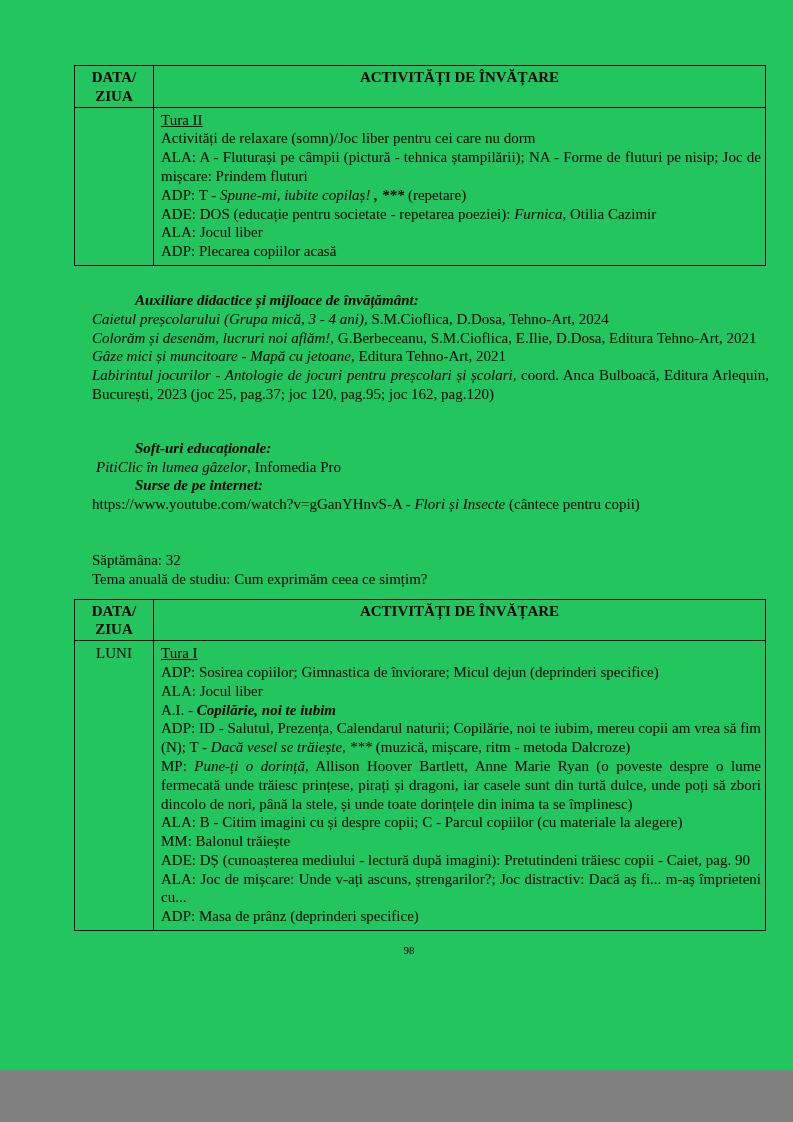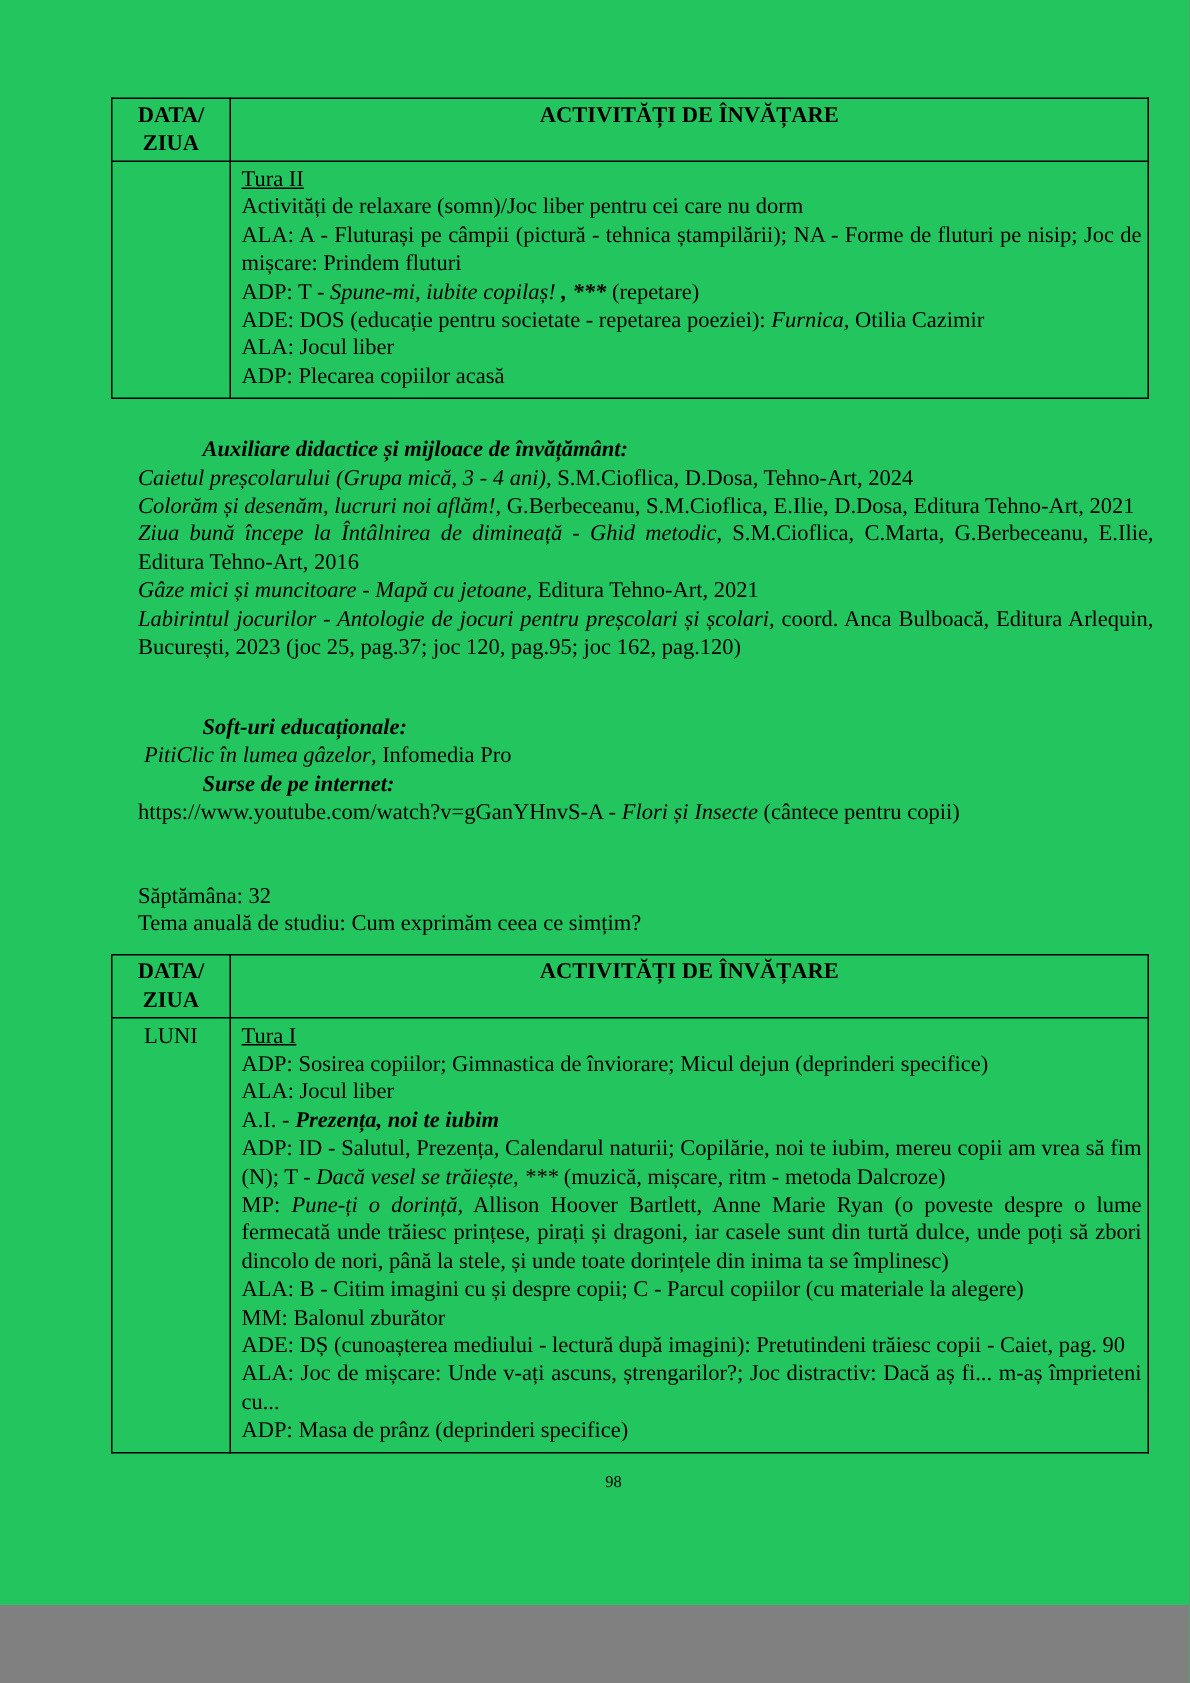--- a/index.html
+++ b/index.html
@@ -98,21 +98,20 @@
             <div class="para"><span class="run r">ADP: Plecarea copiilor acasă</span></div>
           </td>
       </tr>
     </tbody>
   </table>
 
   <div class="text-block refs">
       <div class="para tab"><span class="run bi">Auxiliare didactice și mijloace de învățământ:</span></div>
       <div class="para"><span class="run i">Caietul preșcolarului (Grupa mică, 3 - 4 ani),</span><span class="run r"> S.M.Cioflica, D.Dosa, Tehno-Art, 2024</span></div>
       <div class="para"><span class="run i">Colorăm și desenăm, lucruri noi aflăm!,</span><span class="run r"> G.Berbeceanu, S.M.Cioflica, E.Ilie, D.Dosa, Editura Tehno-Art, 2021</span></div>
-      <div class="para"><span class="run i">Ziua bună începe la Întâlnirea de dimineață - Ghid metodic</span><span class="run r">, S.M.Cioflica, C.Marta, G.Berbeceanu, E.Ilie, Editura Tehno-Art, 2016</span></div>
       <div class="para"><span class="run i">Gâze mici și muncitoare - Mapă cu jetoane,</span><span class="run r"> Editura Tehno-Art, 2021</span></div>
       <div class="para"><span class="run i">Labirintul jocurilor - Antologie de jocuri pentru preșcolari și școlari,</span><span class="run r"> coord. Anca Bulboacă, Editura Arlequin, București, 2023 (joc 25, pag.37; joc 120, pag.95; joc 162, pag.120)</span></div>
     </div>
 
   <div class="text-block softs">
       <div class="para tab"><span class="run bi">Soft-uri educaționale:</span></div>
       <div class="para sp"><span class="run i">PitiClic în lumea gâzelor</span><span class="run r">, Infomedia Pro</span></div>
     </div>
 
   <div class="text-block internet">
@@ -139,25 +138,25 @@
         <th>ACTIVITĂȚI DE ÎNVĂȚARE</th>
       </tr>
     </thead>
     <tbody>
       <tr>
         <td class="day-cell">LUNI</td>
         <td class="act-cell">
             <div class="para"><span class="run u">Tura I</span></div>
             <div class="para"><span class="run r">ADP: Sosirea copiilor; Gimnastica de înviorare; Micul dejun (deprinderi specifice)</span></div>
             <div class="para"><span class="run r">ALA: Jocul liber</span></div>
-            <div class="para"><span class="run b">A.I. - </span><span class="run bi">Prezența, noi te iubim</span></div>
+            <div class="para"><span class="run b">A.I. - </span><span class="run bi">Copilărie, noi te iubim</span></div>
             <div class="para"><span class="run r">ADP: ID - Salutul, Prezența, Calendarul naturii; Copilărie, noi te iubim, mereu copii am vrea să fim (N); T - </span><span class="run i">Dacă vesel se trăiește, ***</span><span class="run r"> (muzică, mișcare, ritm - metoda Dalcroze)</span></div>
             <div class="para"><span class="run r">MP: </span><span class="run i">Pune-ți o dorință,</span><span class="run r"> Allison Hoover Bartlett, Anne Marie Ryan (o poveste despre o lume fermecată unde trăiesc prințese, pirați și dragoni, iar casele sunt din turtă dulce, unde poți să zbori dincolo de nori, până la stele, și unde toate dorințele din inima ta se împlinesc)</span></div>
             <div class="para"><span class="run r">ALA: B - Citim imagini cu și despre copii; C - Parcul copiilor (cu materiale la alegere)</span></div>
-            <div class="para"><span class="run r">MM: Balonul zburător</span></div>
+            <div class="para"><span class="run r">MM: Balonul trăiește</span></div>
             <div class="para"><span class="run r">ADE: DȘ (cunoașterea mediului - lectură după imagini): Pretutindeni trăiesc copii - </span><span class="run b">Caiet, pag. 90</span></div>
             <div class="para"><span class="run r">ALA: Joc de mișcare: Unde v-ați ascuns, ștrengarilor?; Joc distractiv: Dacă aș fi... m-aș împrieteni cu...</span></div>
             <div class="para"><span class="run r">ADP: Masa de prânz (deprinderi specifice)</span></div>
           </td>
       </tr>
     </tbody>
   </table>
 
   <div class="page-number">98</div>
 

